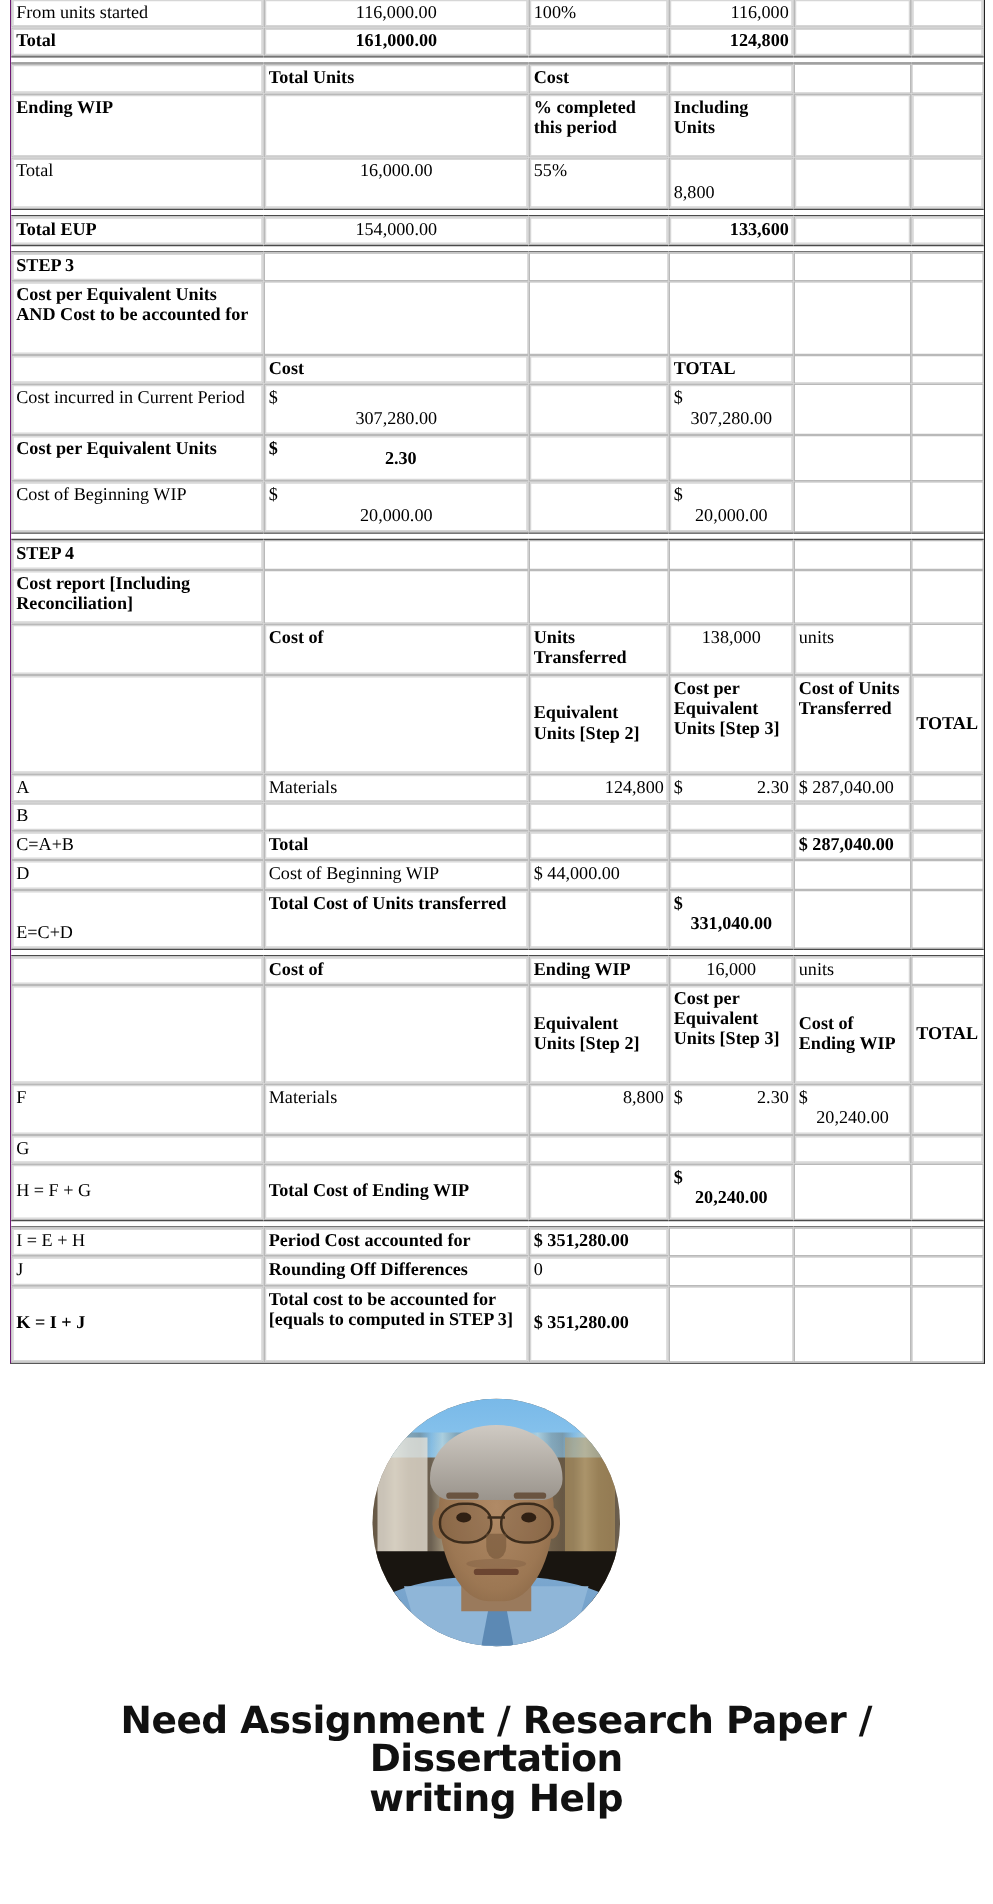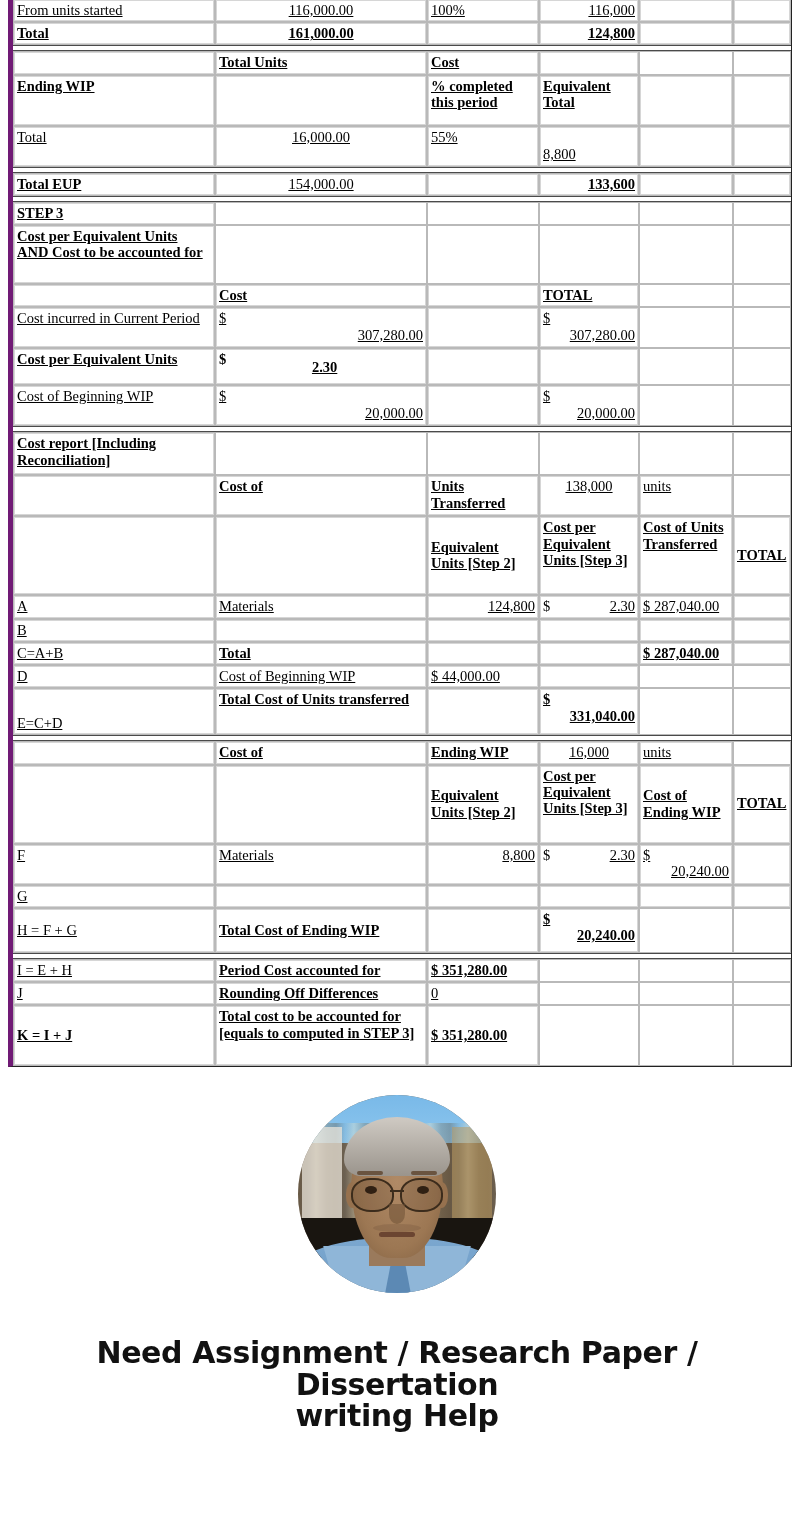--- a/index.html
+++ b/index.html
@@ -18,25 +18,24 @@
   .sheet-wrap {
     padding: 0px 8px 0 8px;
     box-sizing: border-box;
     width: 794px;
   }
   table.sheet {
     border-collapse: separate;
     border-spacing: 0;
     width: 778px;
     table-layout: fixed;
-    border-left: 5px solid #701a75;
+    border-left: 1px solid #701a75;
     border-right: 1px solid #222;
     border-bottom: 1px solid #222;
     margin-top: -1px;
-    text-decoration: underline;
   }
   table.sheet td {
     font-size: 14.5px;
     line-height: 1.12;
     vertical-align: top;
     padding: 2px 3px 3px 3px;
     border: 1px solid #b9b9b9;
     box-shadow: inset 0 0 0 1px #ffffff;
     word-wrap: break-word;
     overflow: hidden;
@@ -72,21 +71,21 @@
     border-bottom: 1px solid #4a4a4a;
     height: 4px;
   }
 
   .amt {
     display: block;
   }
   .amt .sym { float: left; }
   .amt .num { display: block; text-align: right; }
   .amt2 .sym { display: block; }
-  .amt2 .num { display: block; text-align: right; }
+  .amt2 .num { display: block; text-align: center; }
 
   
   .avatar-zone {
     width: 794px;
     padding-top: 28px;
     display: flex;
     justify-content: center;
   }
   .avatar {
     width: 198px;
@@ -267,21 +266,21 @@
       <td class="box b">Cost</td>
       <td class="box"></td>
       <td class="blank"></td>
       <td class="blank"></td>
     </tr>
 
     <tr>
       <td class="box b" style="height:44px">Ending WIP</td>
       <td class="box"></td>
       <td class="box b">% completed this period</td>
-      <td class="box b">Equivalent Total</td>
+      <td class="box b">Including Units</td>
       <td class="box"></td>
       <td class="box"></td>
     </tr>
 
     <tr>
       <td class="box" style="height:34px">Total</td>
       <td class="box c">16,000.00</td>
       <td class="box l">55%</td>
       <td class="box l" style="vertical-align:bottom">8,800</td>
       <td class="box"></td>
@@ -398,20 +397,28 @@
 
     <tr class="sep">
       <td class="rule"></td>
       <td class="rule"></td>
       <td class="rule"></td>
       <td class="rule"></td>
       <td class="rule"></td>
       <td class="rule"></td>
     </tr>
 
+    <tr>
+      <td class="box b">STEP 4</td>
+      <td class="blank"></td>
+      <td class="blank"></td>
+      <td class="blank"></td>
+      <td class="blank"></td>
+      <td class="blank"></td>
+    </tr>
 
     <tr>
       <td class="box b" style="height:36px">Cost report [Including Reconciliation]</td>
       <td class="blank"></td>
       <td class="blank"></td>
       <td class="blank"></td>
       <td class="blank"></td>
       <td class="blank"></td>
     </tr>
 

